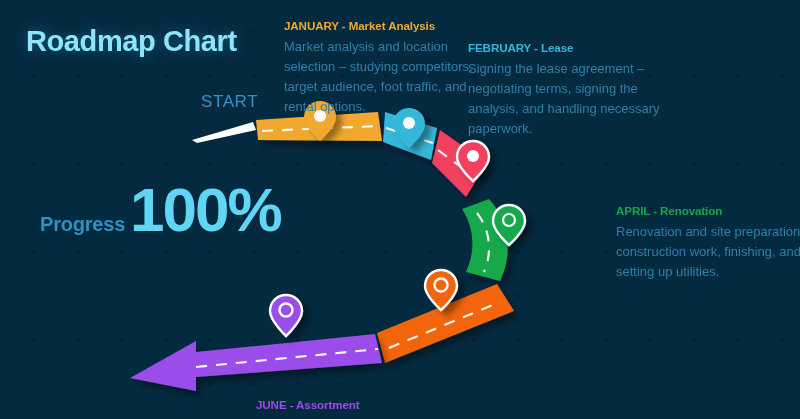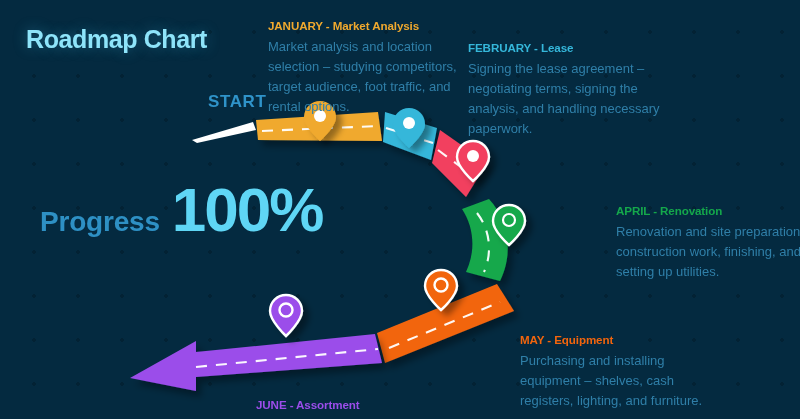--- a/index.html
+++ b/index.html
@@ -18,54 +18,54 @@
     background-position: 12px 10px;
     font-family: "Liberation Sans", sans-serif;
     -webkit-font-smoothing: antialiased;
   }
 
   
   #title {
     position: absolute;
     left: 26px;
     top: 25px;
-    font-size: 25px;
+    font-size: 29px;
     font-weight: bold;
     letter-spacing: -0.4px;
     color: #8ee4fa;
     text-shadow: 0 0 14px rgba(80,200,240,0.35);
   }
   #progress-group {
     position: absolute;
     left: 40px;
     top: 182px;
     display: flex;
     align-items: baseline;
   }
   #progress-label {
-    font-size: 28px;
+    font-size: 20px;
     font-weight: bold;
     color: #2e90c4;
     letter-spacing: -0.2px;
   }
   #progress-value {
     font-size: 62px;
     font-weight: bold;
     color: #5fd6f5;
     letter-spacing: -2px;
-    margin-left: 12px;
+    margin-left: 5px;
     line-height: 0.9;
   }
 
   #start-label {
     position: absolute;
-    left: 208px;
+    left: 201px;
     top: 92px;
     font-size: 17px;
-    font-weight: bold;
+    font-weight: normal;
     letter-spacing: 0.6px;
     color: #2f93c9;
   }
 
   
   #road {
     position: absolute;
     left: 0;
     top: 0;
   }
@@ -80,21 +80,21 @@
     font-weight: bold;
     margin-bottom: 5px;
     letter-spacing: -0.1px;
     white-space: nowrap;
   }
   .block .body {
     font-size: 13px;
     line-height: 1.55;
     color: #2f7fa8;
   }
-  #blk-jan  { left: 268px; top: 19px; }
+  #blk-jan  { left: 284px; top: 19px; }
   #blk-feb  { left: 468px; top: 41px; }
   #blk-mar  { left: 565px; top: 109px; }
   #blk-apr  { left: 616px; top: 204px; }
   #blk-may  { left: 520px; top: 333px; }
   #blk-jun  { left: 256px; top: 398px; }
 </style>
 </head>
 <body>
 
 <div id="stage">
@@ -192,23 +192,19 @@
   </div>
 
   <div class="block" id="blk-mar">
   </div>
 
   <div class="block" id="blk-apr">
     <div class="head" style="color:#14a84b">APRIL - Renovation</div>
     <div class="body">Renovation and site preparation – construction work, finishing, and setting up utilities.</div>
   </div>
 
-  <div class="block" id="blk-may">
-    <div class="head" style="color:#f2650d">MAY - Equipment</div>
-    <div class="body">Purchasing and installing equipment – shelves, cash registers, lighting, and furniture.</div>
-  </div>
 
   <div class="block" id="blk-jun">
     <div class="head" style="color:#9b4dea">JUNE - Assortment</div>
     <div class="body"></div>
   </div>
 
 </div>
 
 </body></html>

